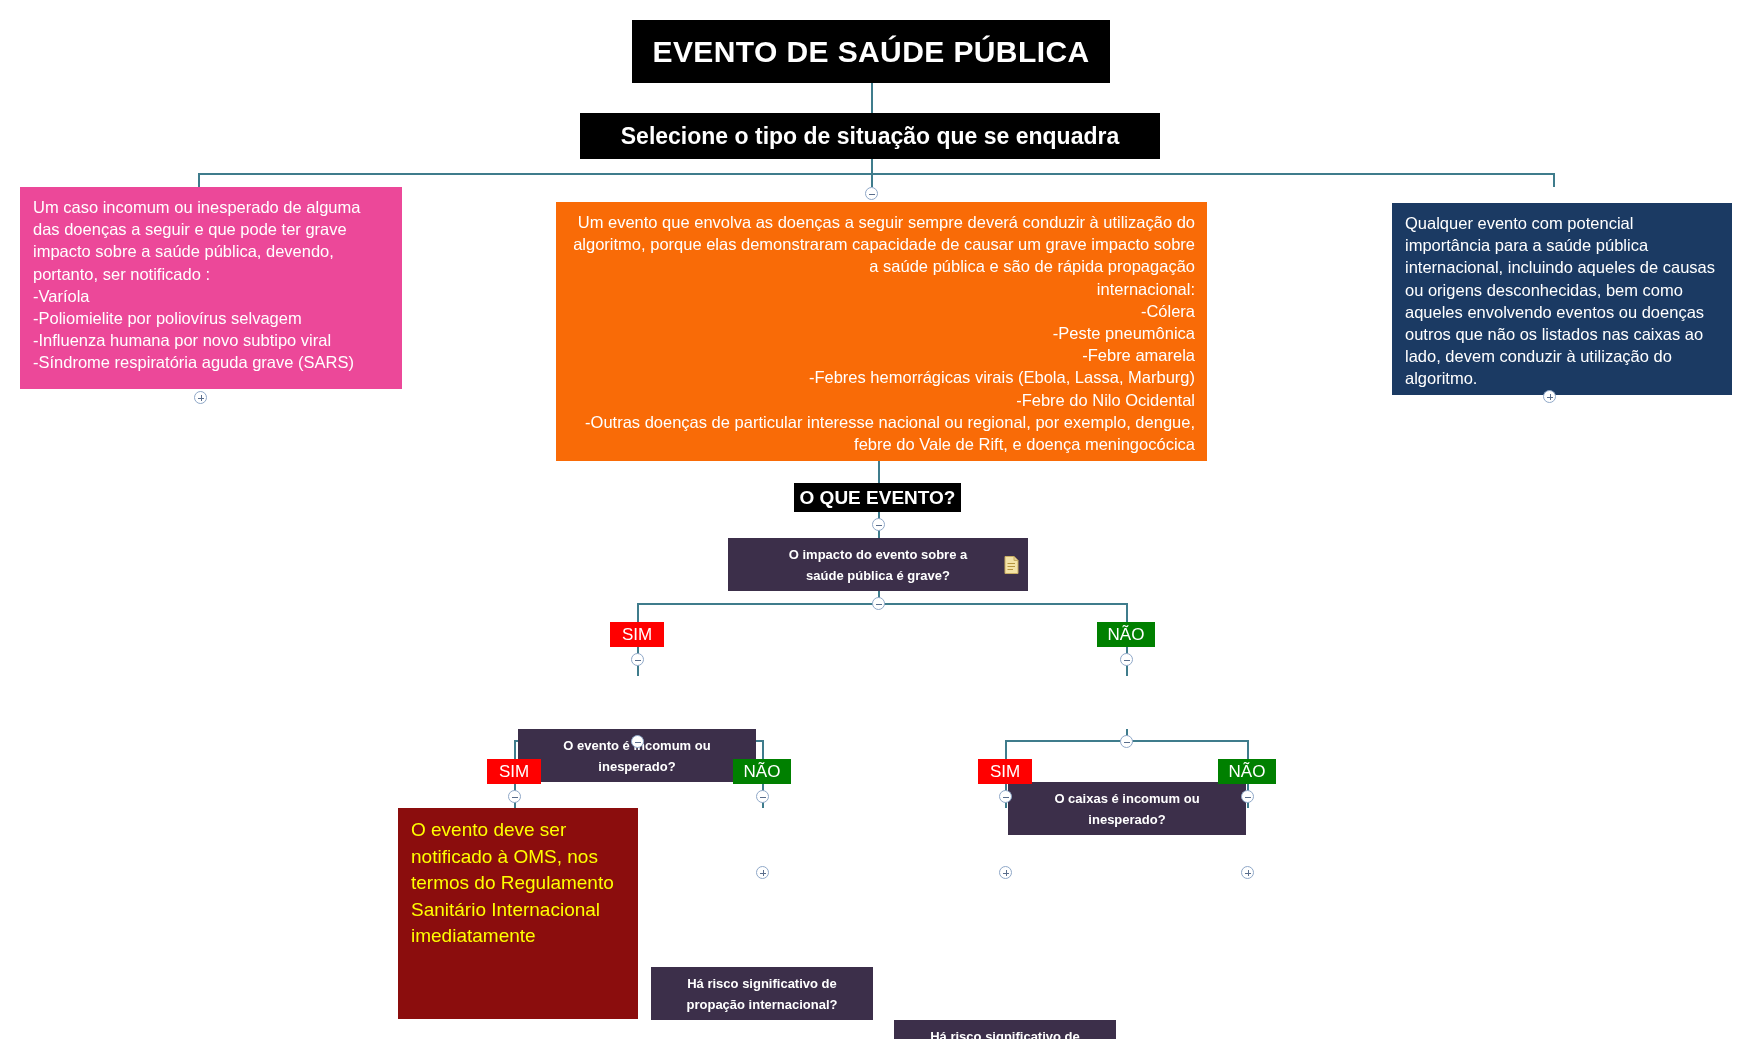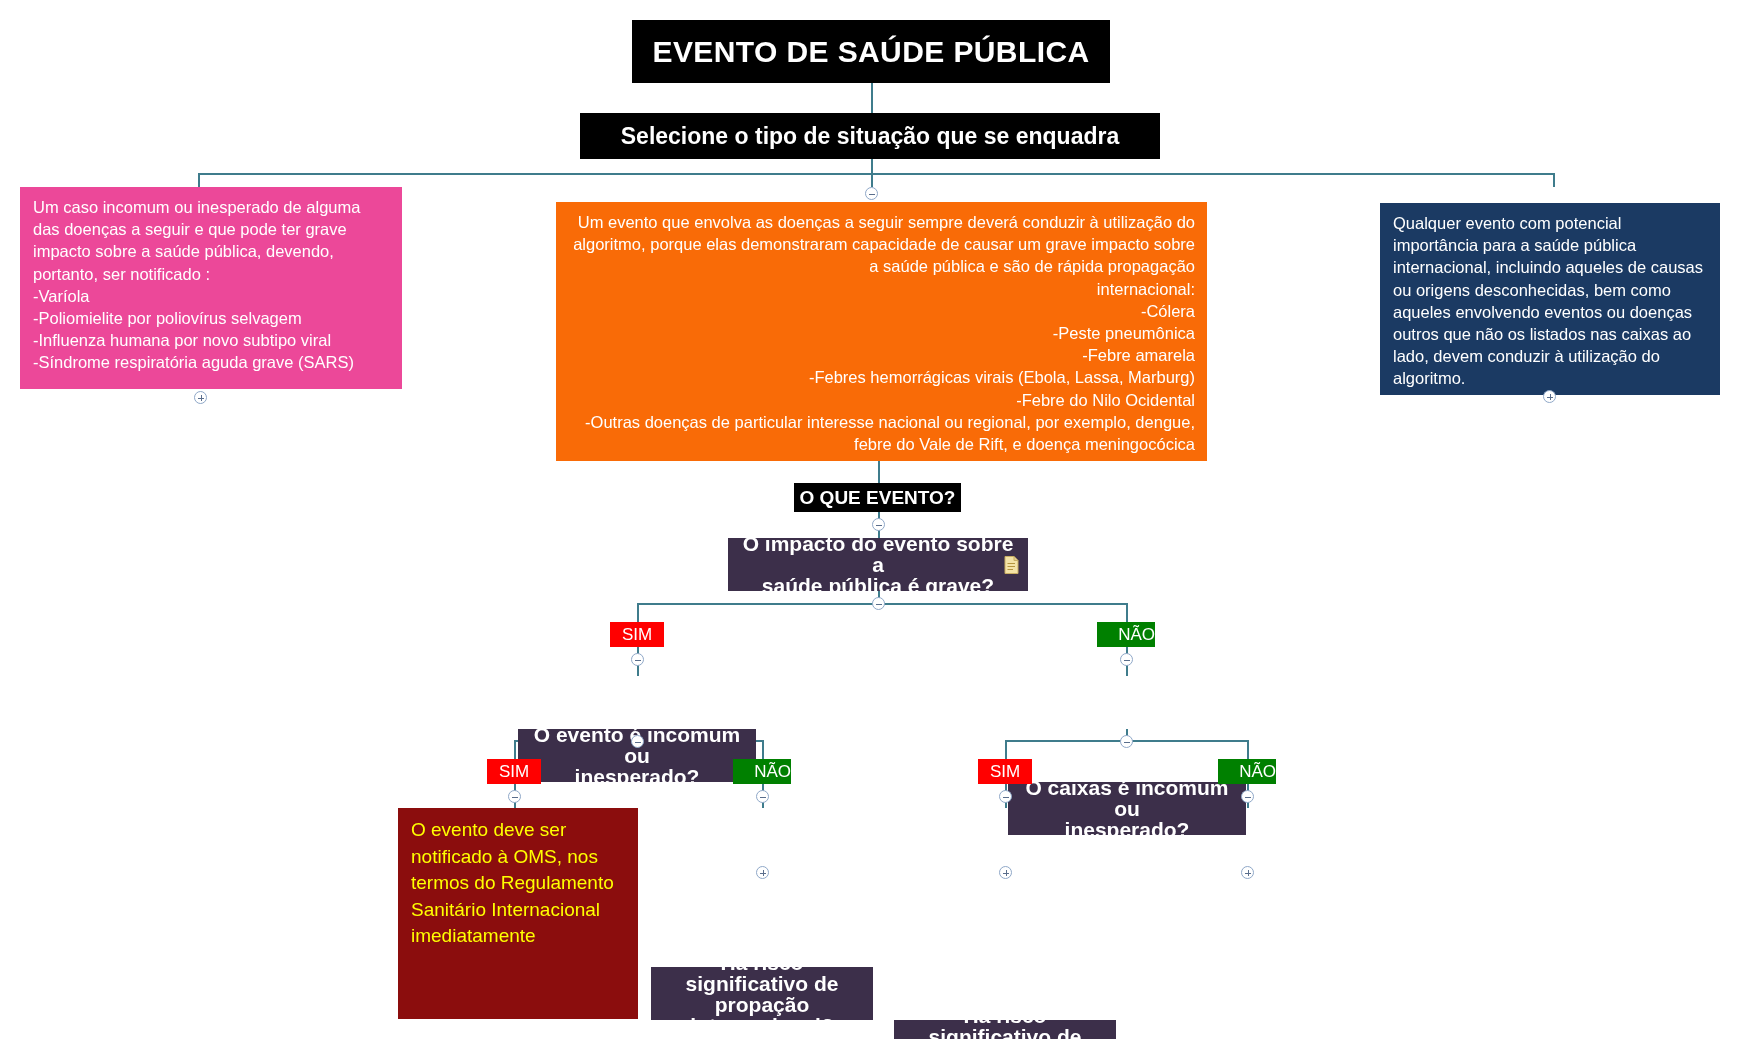--- a/index.html
+++ b/index.html
@@ -24,43 +24,43 @@
   .banner.small{font-size:19px;font-weight:700;}
 
   
   .panel{
     color:#ffffff;font-size:16.5px;line-height:22.2px;
     padding:9px 12px 9px 13px;
     box-sizing:border-box;
   }
   .panel.red{background:#ec4899;}
   .panel.orange{background:#f96b07;text-align:right;}
-  .panel.navy{background:#1b3a63;}
+  .panel.navy{background:#1b3a63;margin-left:12px;}
   .panel.darkred{background:#8b0d0d;color:#ffff00;font-size:19px;line-height:26.5px;}
 
   
   .qbox{
     background:#3c2f4a;color:#ffffff;
-    font-size:21px;font-weight:700;line-height:21px;
+    font-size:13px;font-weight:700;line-height:21px;
     display:flex;align-items:center;justify-content:center;
     text-align:center;padding:6px 8px;box-sizing:border-box;
     position:relative;
   }
   .qbox .txt{max-width:100%;}
   .doc-ico{position:absolute;right:9px;top:50%;transform:translateY(-50%);
            width:15px;height:19px;}
 
   
   .chip{
     display:flex;align-items:center;justify-content:center;
     color:#ffffff;font-size:17px;font-weight:400;
     box-sizing:border-box;
   }
   .chip.sim{background:#ff0000;}
-  .chip.nao{background:#008000;justify-content:flex-end;}
+  .chip.nao{background:#008000;}
 
   
   .ln{position:absolute;background:#3f7c8c;}
   .ln.v{width:2px;}
   .ln.h{height:2px;}
 
   
   .handle{
     position:absolute;width:13px;height:13px;border-radius:50%;
     border:1px solid #8fa8c8;background:#ffffff;

